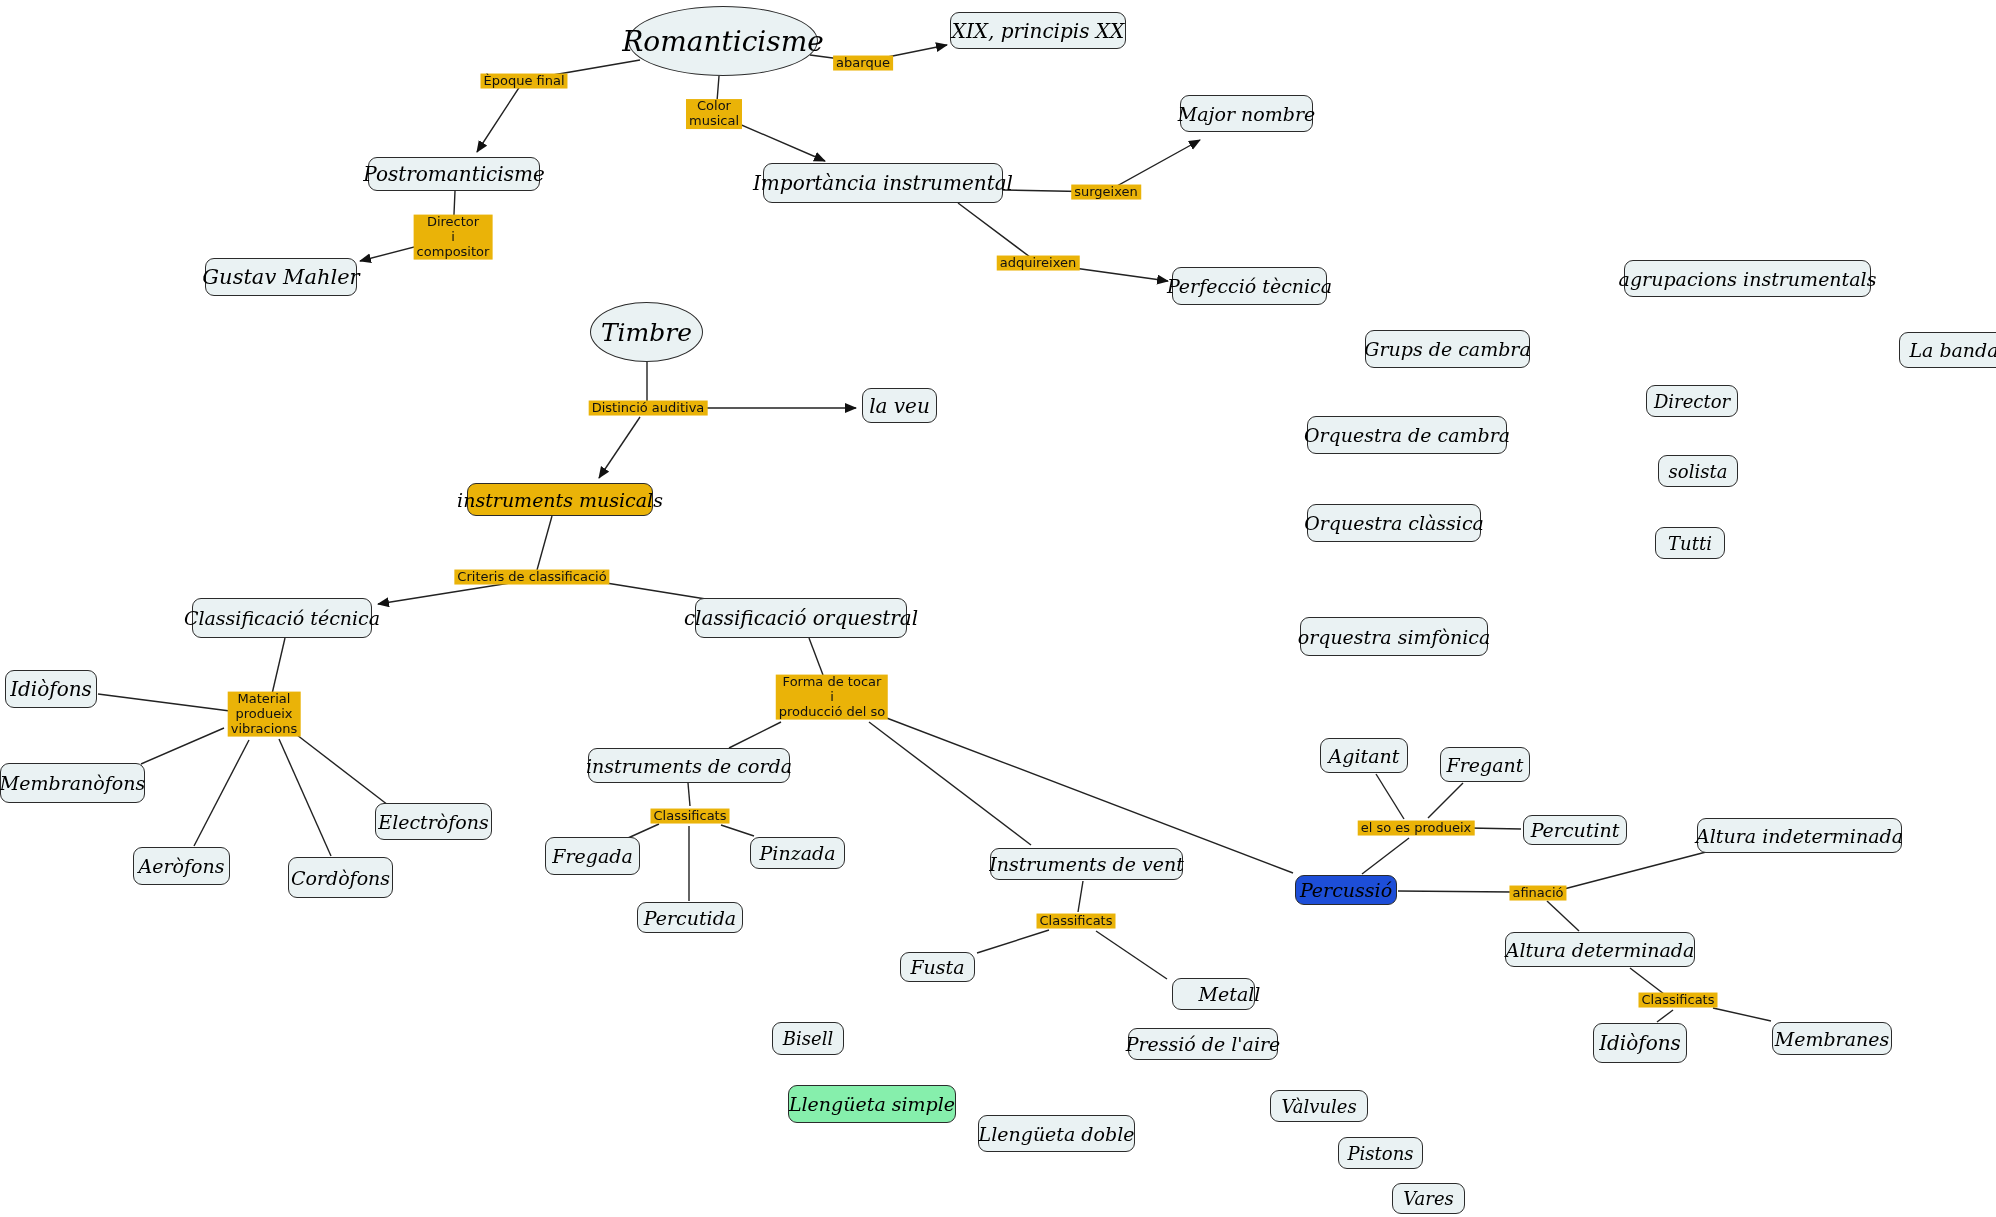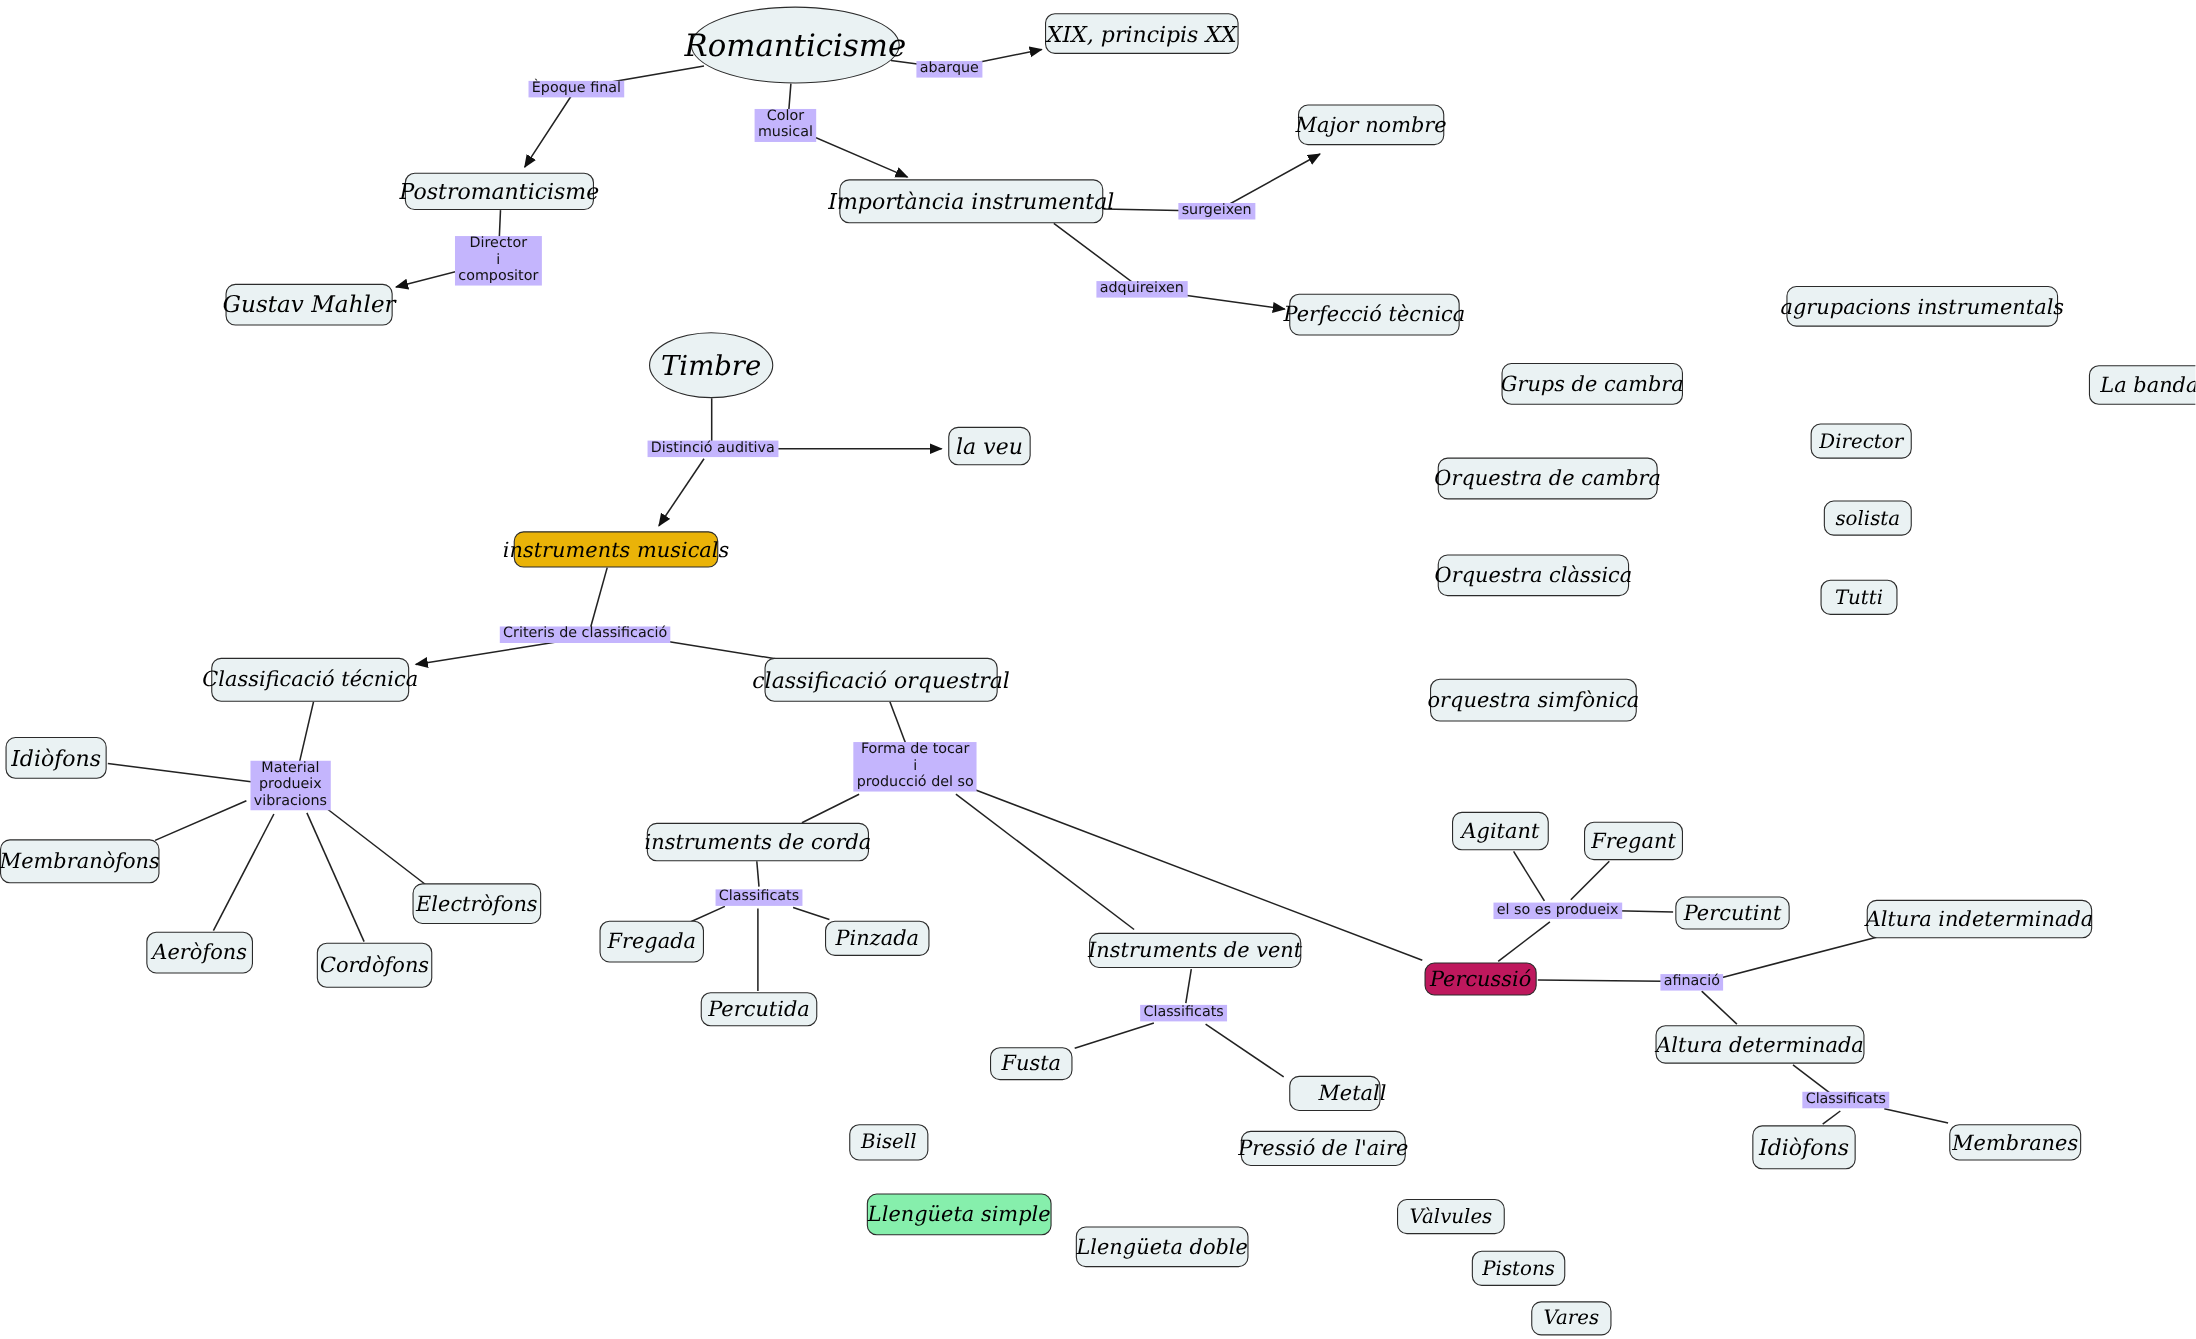--- a/index.html
+++ b/index.html
@@ -22,21 +22,21 @@
     font-family:"DejaVu Serif",serif;
     font-style:italic;
     color:#000;
     white-space:nowrap;
     z-index:3;
   }
   .node.ellipse{border-radius:50%;}
   .link-label{
     position:absolute;
     transform:translate(-50%,-50%);
-    background:#c4b5fd;
+    background:#eab308;
     color:#111111;
     font-family:"DejaVu Sans",sans-serif;
     font-size:13px;
     line-height:1.15;
     text-align:center;
     white-space:pre-line;
     padding:0 3px;
     z-index:2;
   }
 </style>
@@ -238,21 +238,21 @@
       </div>
       <div class="node" style="left: 1320px; top: 738px; width: 88px; height: 35px; font-size: 19px; background: rgb(234, 242, 243); border-color: rgb(43, 43, 43);">
         <span>Agitant</span>
       </div>
       <div class="node" style="left: 1440px; top: 747px; width: 90px; height: 35px; font-size: 19px; background: rgb(234, 242, 243); border-color: rgb(43, 43, 43);">
         <span>Fregant</span>
       </div>
       <div class="node" style="left: 1523px; top: 815px; width: 104px; height: 30px; font-size: 19px; background: rgb(234, 242, 243); border-color: rgb(43, 43, 43);">
         <span>Percutint</span>
       </div>
-      <div class="node" style="left: 1295px; top: 875px; width: 102px; height: 30px; font-size: 19px; background: #be185d; border-color: rgb(43, 43, 43);">
+      <div class="node" style="left: 1295px; top: 875px; width: 102px; height: 30px; font-size: 19px; background: #1d4ed8; border-color: rgb(43, 43, 43);">
         <span>Percussió</span>
       </div>
       <div class="node" style="left: 1697px; top: 818px; width: 205px; height: 35px; font-size: 19px; background: rgb(234, 242, 243); border-color: rgb(43, 43, 43);">
         <span>Altura indeterminada</span>
       </div>
       <div class="node" style="left: 1505px; top: 932px; width: 190px; height: 35px; font-size: 19px; background: rgb(234, 242, 243); border-color: rgb(43, 43, 43);">
         <span>Altura determinada</span>
       </div>
       <div class="node" style="left: 1593px; top: 1023px; width: 94px; height: 40px; font-size: 20px; background: rgb(234, 242, 243); border-color: rgb(43, 43, 43);">
         <span>Idiòfons</span>

